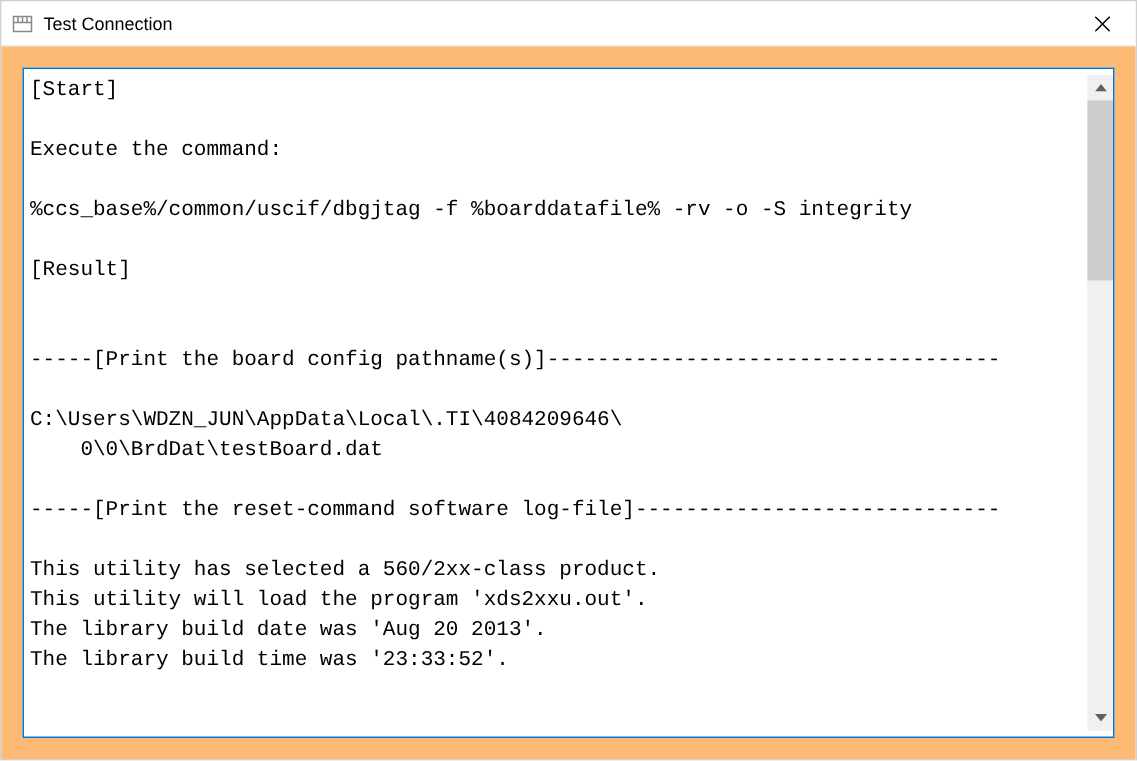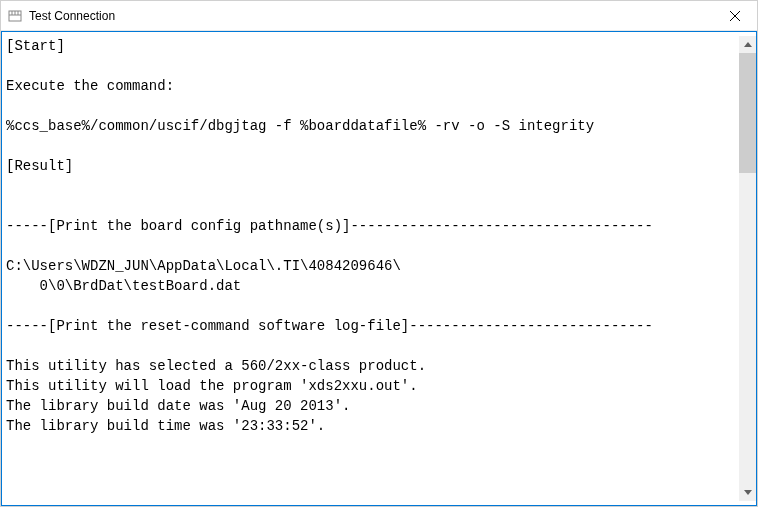--- a/index.html
+++ b/index.html
@@ -49,21 +49,22 @@
       height: 30px;
       display: flex;
       align-items: center;
       justify-content: center;
       font-size: 14px;
       color: #000;
       cursor: pointer;
     }
     .content-area {
       flex: 1;
-      background: #a3a3a3;
+      background: #fdba74;
+      padding: 14px;
       display: flex;
     }
     .console-panel {
       flex: 1;
       background: #ffffff;
       border: 1px solid #0078d7;
       padding: 4px 0 4px 4px;
       display: flex;
       position: relative;
     }

